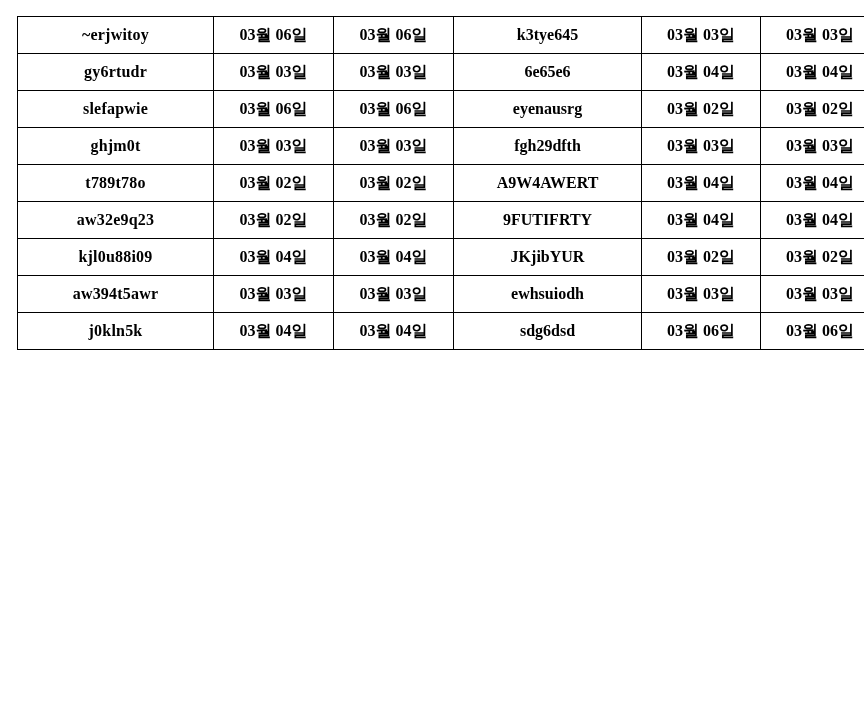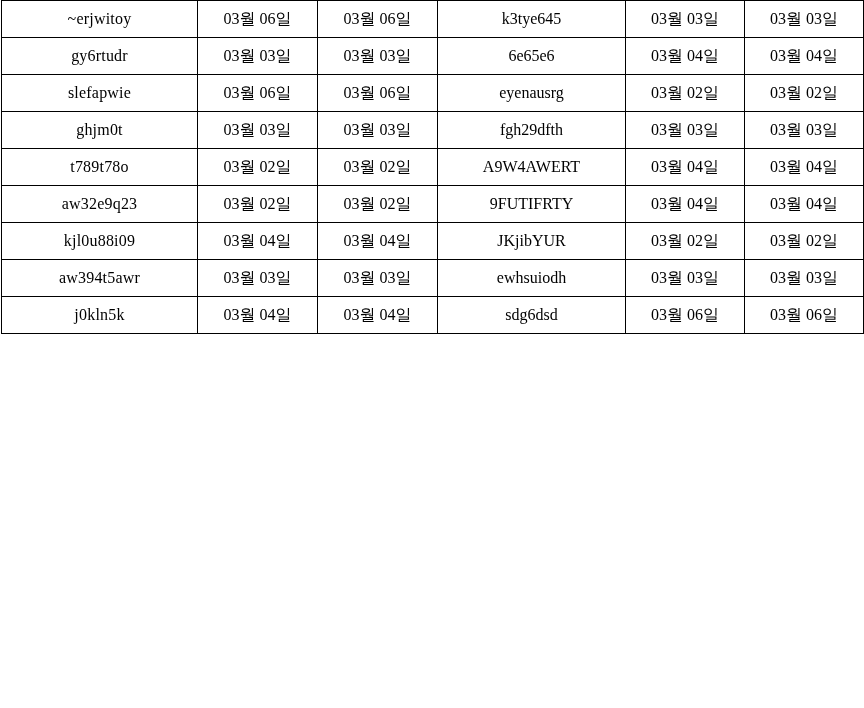--- a/index.html
+++ b/index.html
@@ -10,21 +10,22 @@
   body {
     width: 864px;
     height: 708px;
     overflow: hidden;
     font-family: "Liberation Serif", serif;
   }
   .sheet {
     width: 864px;
     height: 695px;
     box-sizing: border-box;
-    padding: 0;
+    padding: 16px;
+    font-weight: bold;
   }
   table.grid {
     border-collapse: collapse;
     table-layout: fixed;
     width: 862px;
     margin-left: 1px;
     margin-top: 0px;
   }
   table.grid td {
     border: 1px solid #000000;

